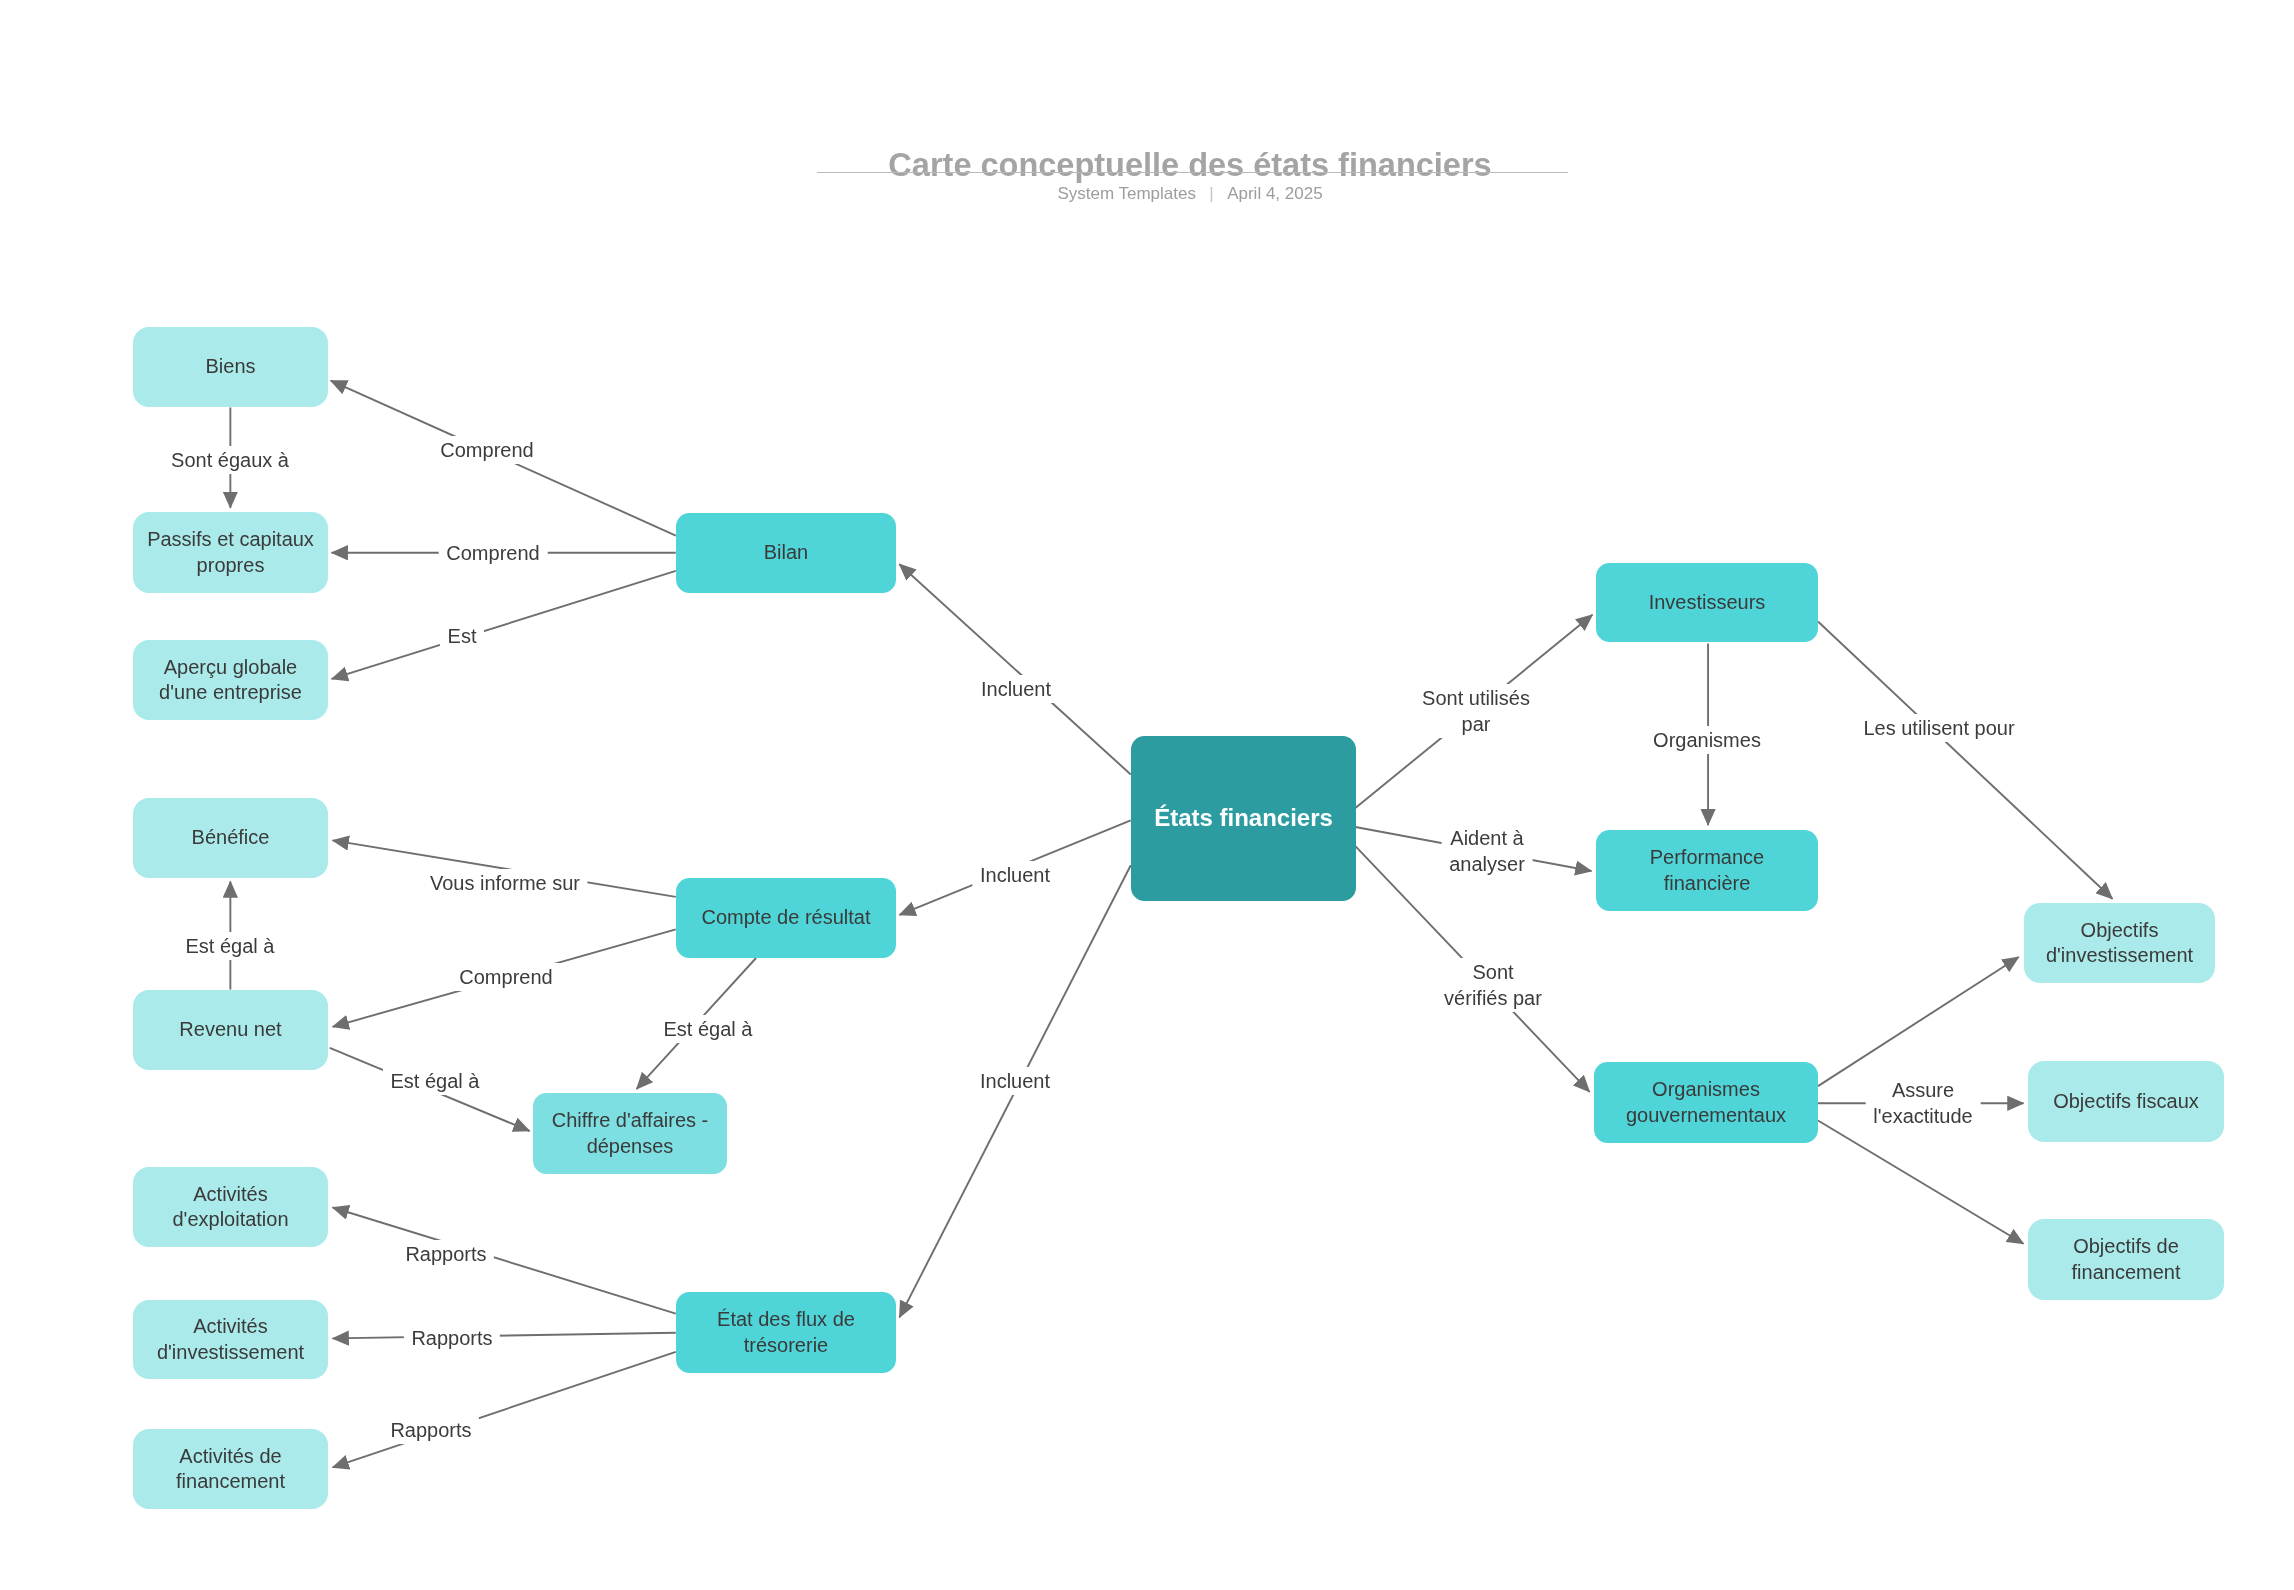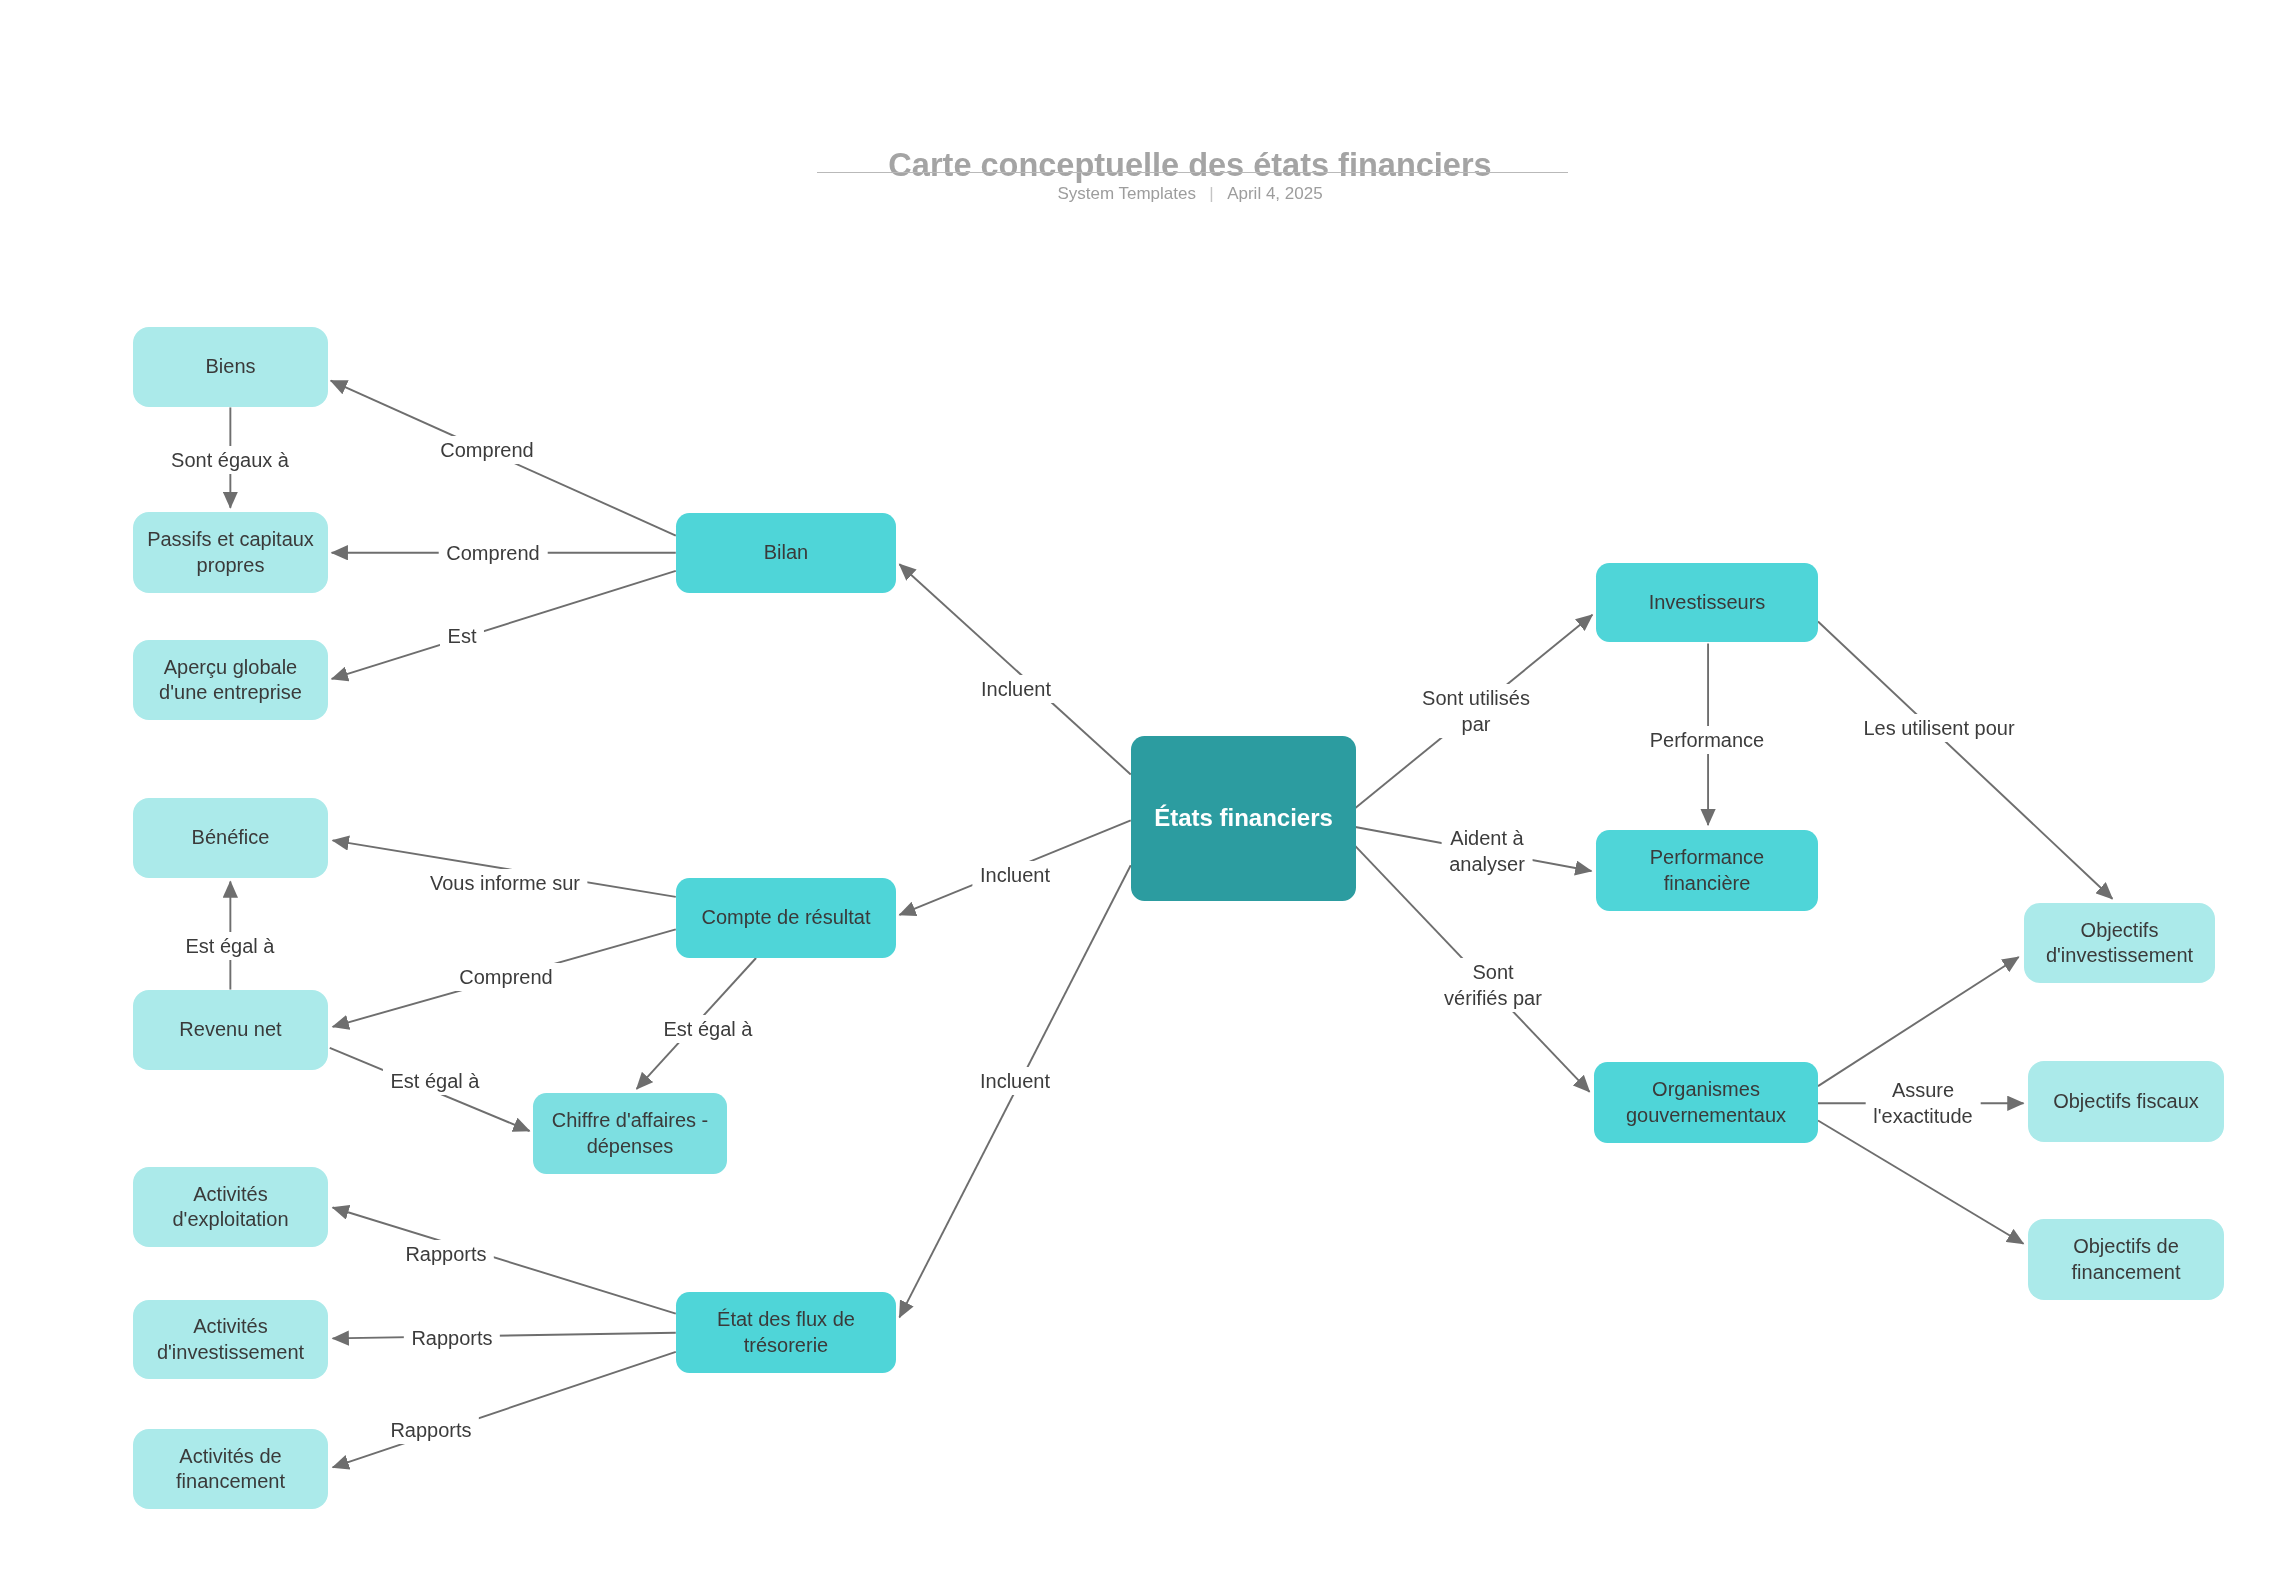--- a/index.html
+++ b/index.html
@@ -82,21 +82,21 @@
   <div class="elabel" style="left:505px;top:883px">Vous informe sur</div>
   <div class="elabel" style="left:506px;top:977px">Comprend</div>
   <div class="elabel" style="left:708px;top:1029px">Est égal à</div>
   <div class="elabel" style="left:230px;top:946px">Est égal à</div>
   <div class="elabel" style="left:435px;top:1081px">Est égal à</div>
   <div class="elabel" style="left:446px;top:1254px">Rapports</div>
   <div class="elabel" style="left:452px;top:1338px">Rapports</div>
   <div class="elabel" style="left:431px;top:1430px">Rapports</div>
   <div class="elabel" style="left:1476px;top:711px">Sont utilisés
 par</div>
-  <div class="elabel" style="left:1707px;top:740px">Performance</div>
+  <div class="elabel" style="left:1707px;top:740px">Organismes</div>
   <div class="elabel" style="left:1487px;top:851px">Aident à
 analyser</div>
   <div class="elabel" style="left:1493px;top:985px">Sont
 vérifiés par</div>
   <div class="elabel" style="left:1939px;top:728px">Les utilisent pour</div>
   <div class="elabel" style="left:1923px;top:1103px">Assure
 l'exactitude</div>
 
   <div class="node root" style="left:1131px;top:736px;width:225px;height:165px">États financiers</div>
 

